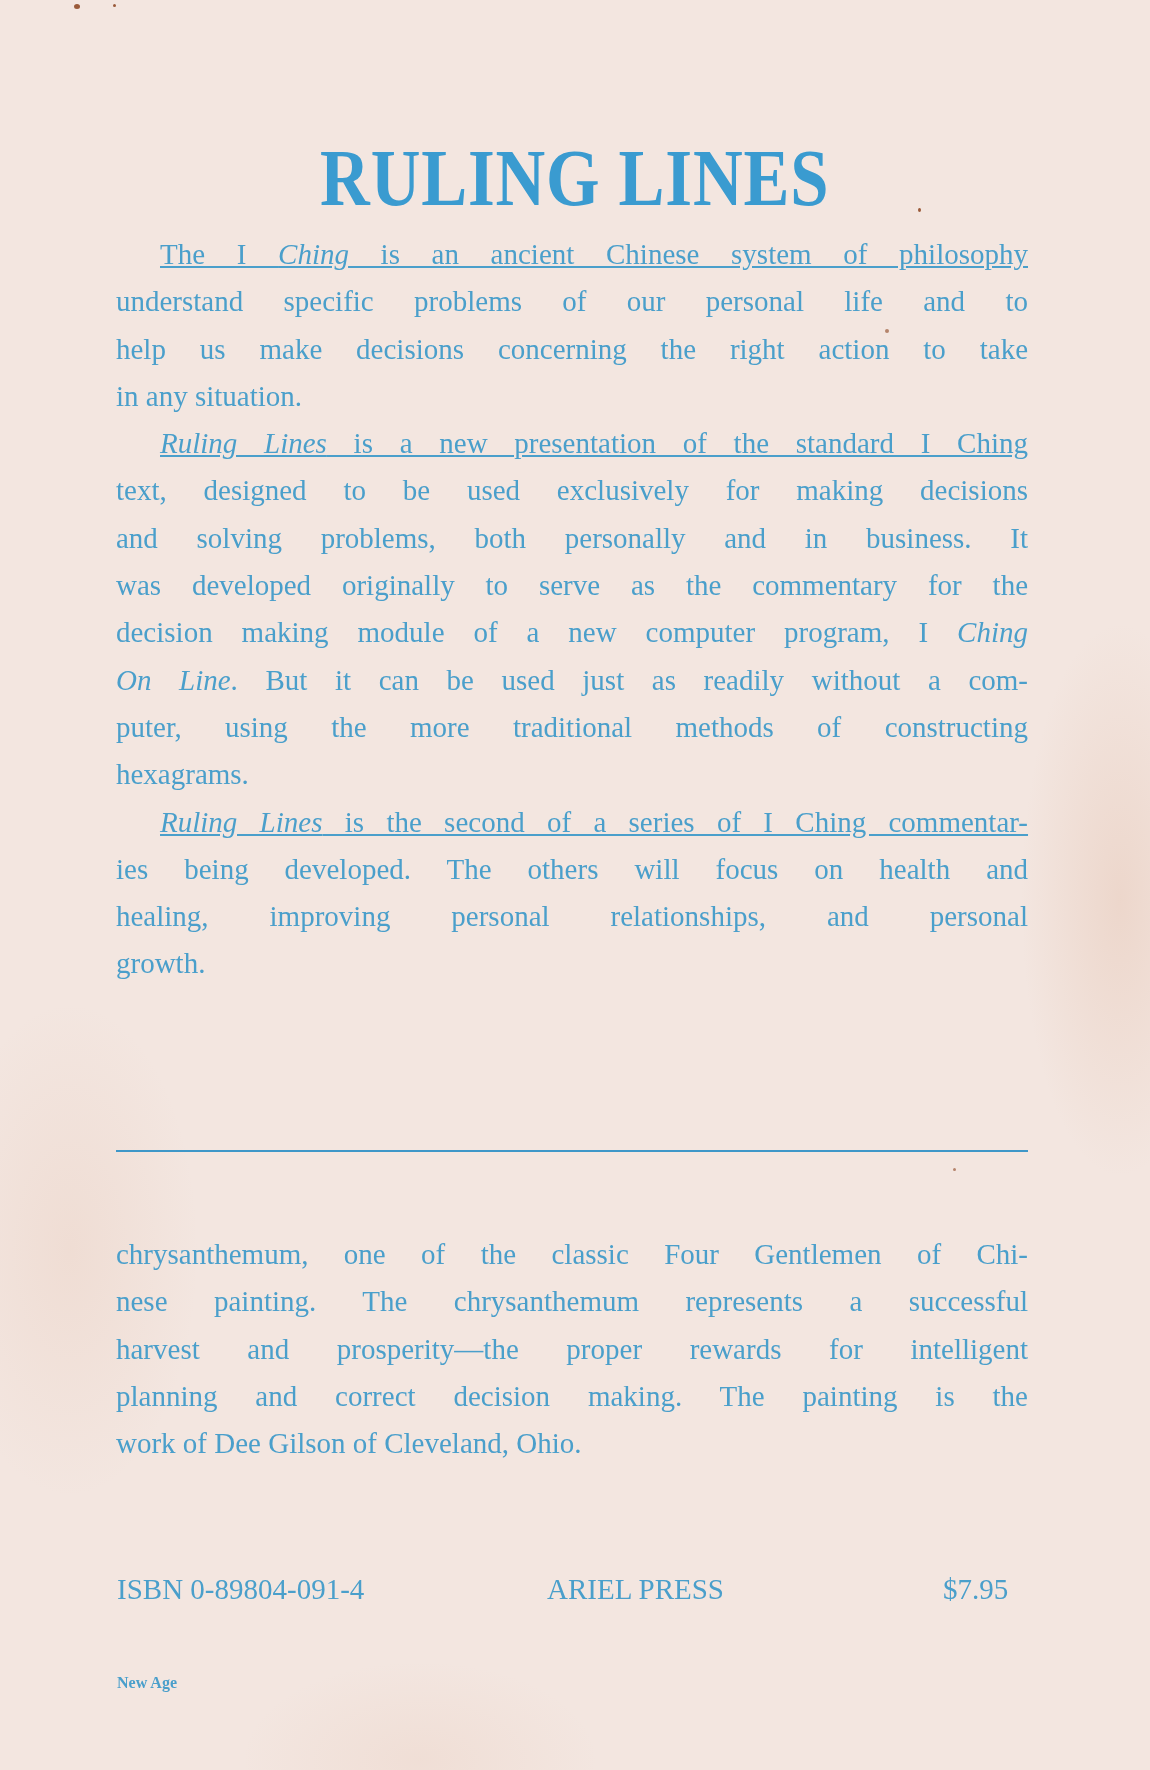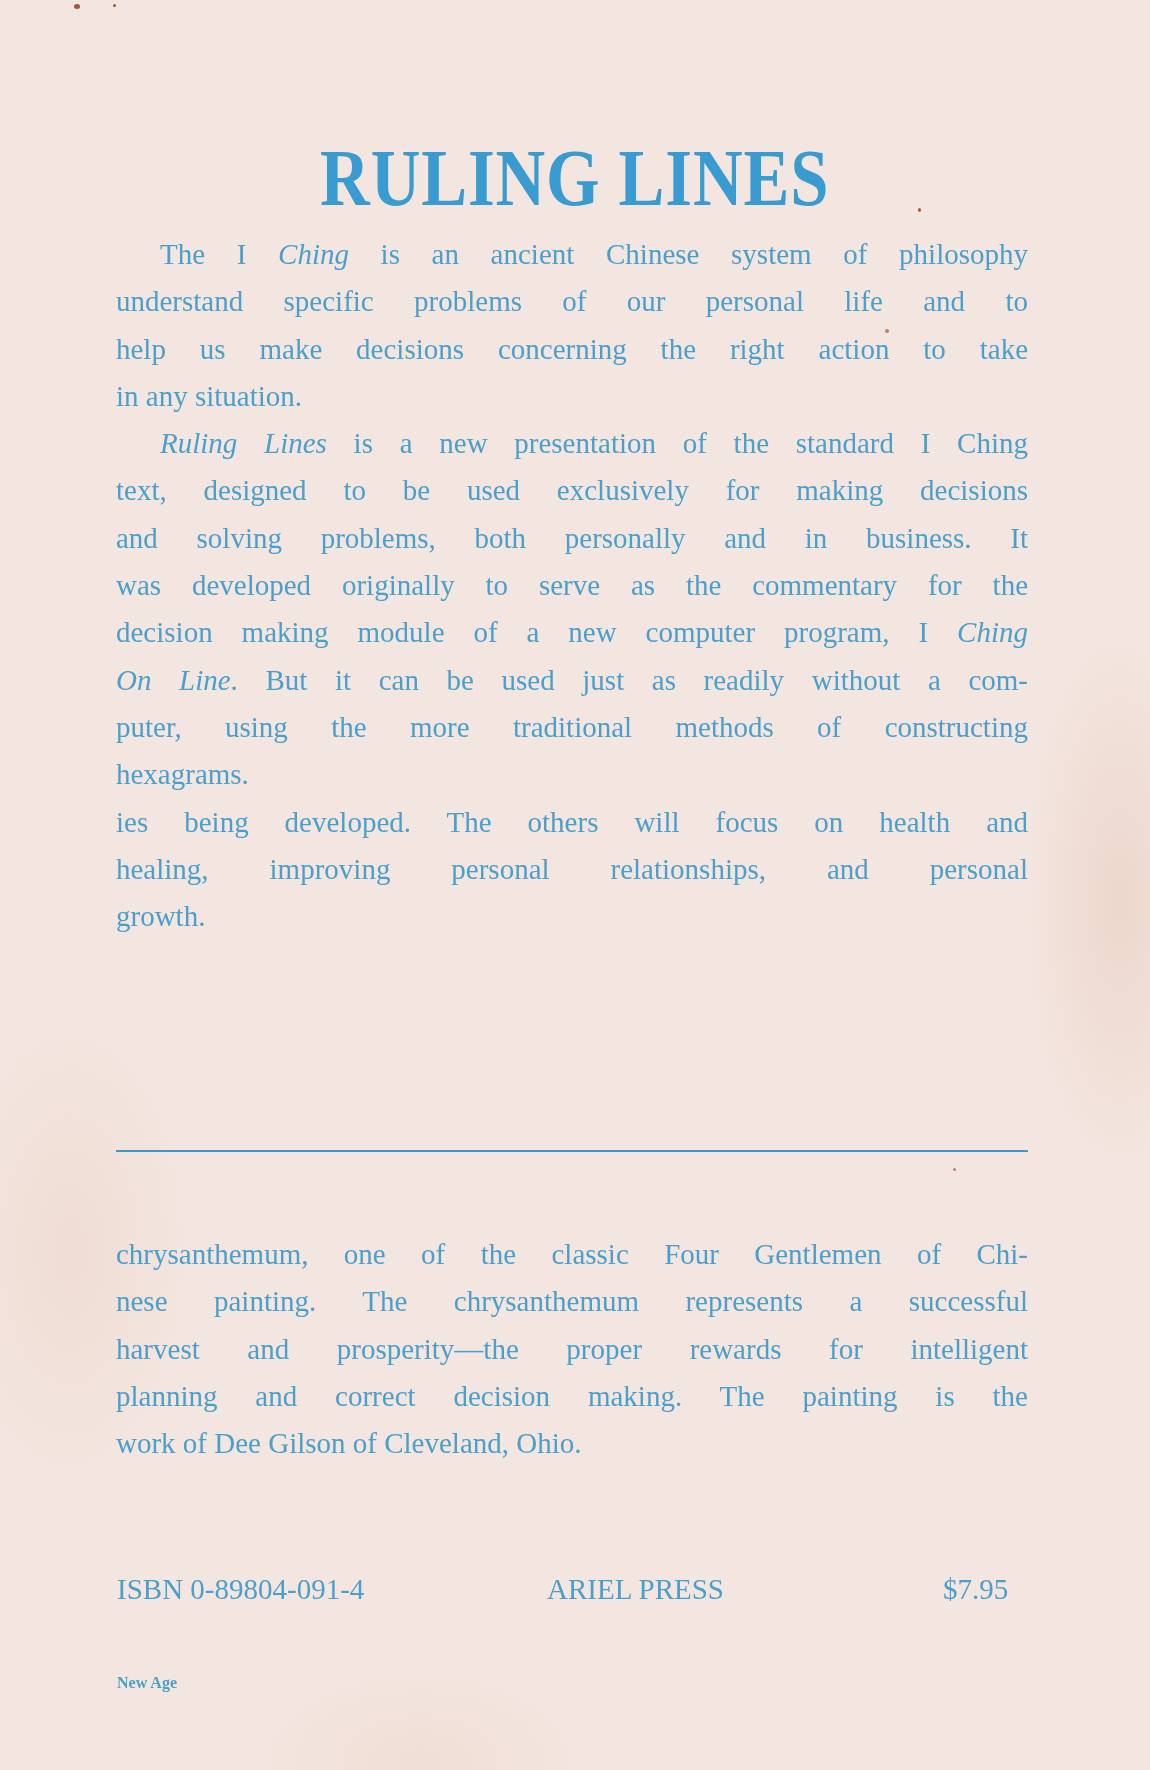--- a/index.html
+++ b/index.html
@@ -32,21 +32,21 @@
     }
     .line {
       display: block;
       height: 47.3px; line-height: 47.3px;
       font-size: 29px;
       white-space: nowrap;
       text-align: justify;
       text-align-last: justify;
     }
     .line.last { text-align-last: left; }
-    .line.indent { padding-left: 44px; }
+    .line.indent { padding-left: 44px; text-decoration: underline; }
     .line i { font-style: italic; }
     .rule {
       position: absolute; left: 116px; width: 912px; top: 1150px;
       height: 2px; background: #3e97c8;
     }
     .footer-row { position: absolute; top: 1571px; font-size: 29px; line-height: 36px; }
     .isbn { left: 117px; }
     .press { left: 547px; }
     .price { left: 943px; }
     .genre {
@@ -79,20 +79,21 @@
       <span class="line indent"><i>Ruling Lines</i><span> is a new presentation of the standard I Ching</span></span>
       <span class="line"><span>text, designed to be used exclusively for making decisions</span></span>
       <span class="line"><span>and solving problems, both personally and in business. It</span></span>
       <span class="line"><span>was developed originally to serve as the commentary for the</span></span>
       <span class="line"><span>decision making module of a new computer program, I </span><i>Ching</i></span>
       <span class="line"><i>On Line</i><span>. But it can be used just as readily without a com-</span></span>
       <span class="line"><span>puter, using the more traditional methods of constructing</span></span>
       <span class="line last"><span>hexagrams.</span></span>
     </div>
     <div>
+      <span class="line indent"><i>Ruling Lines</i><span> is the second of a series of I Ching commentar-</span></span>
       <span class="line"><span>ies being developed. The others will focus on health and</span></span>
       <span class="line"><span>healing, improving personal relationships, and personal</span></span>
       <span class="line last"><span>growth.</span></span>
     </div>
   </div>
 
 <div class="rule"></div>
 
 <div class="block" id="cover" style="top:1231px;">
     <span class="line"><span>chrysanthemum, one of the classic Four Gentlemen of Chi-</span></span>

